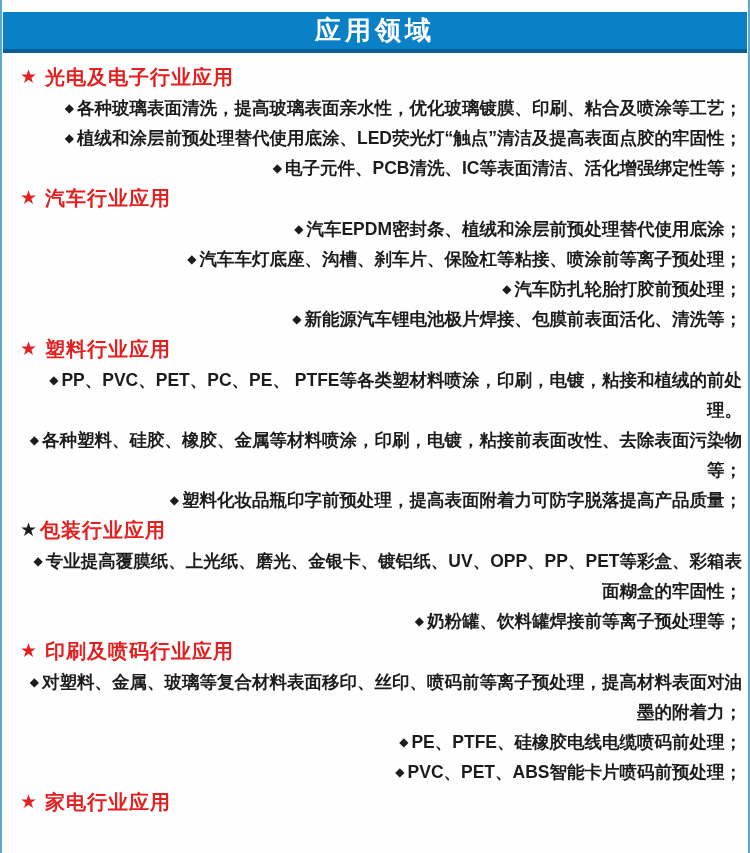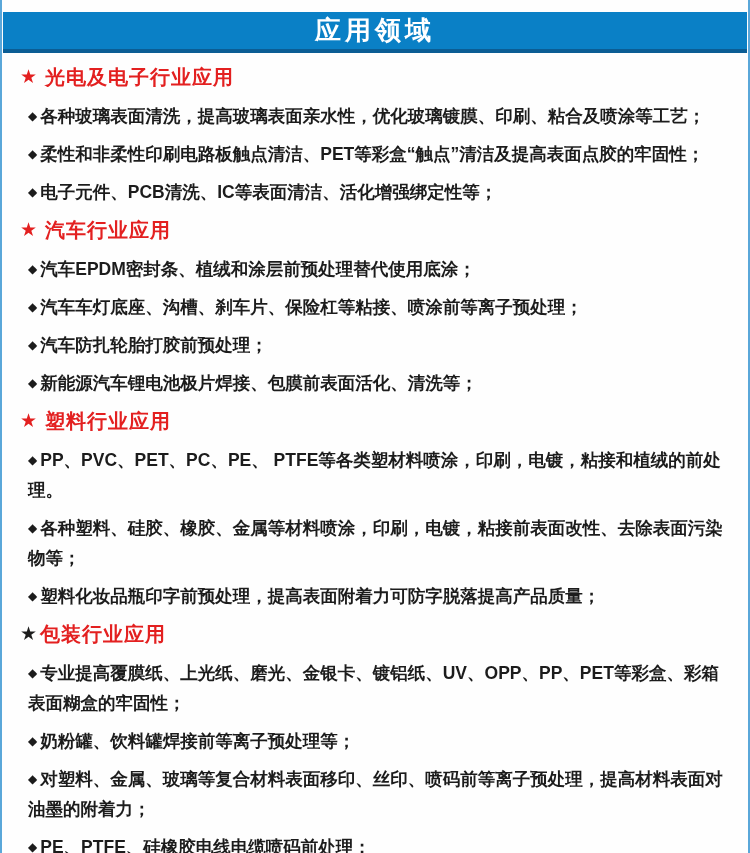--- a/index.html
+++ b/index.html
@@ -46,25 +46,26 @@
     letter-spacing: 1px;
   }
   .star {
     display: inline-block;
     font-size: 19px;
     margin-right: 7px;
     transform: translateY(-1px);
   }
   .star.tight { margin-right: 2px; }
   .item {
-    margin: 8px;
+    margin: 0;
     font-size: 17.5px;
     line-height: 30px;
     font-weight: 600;
     color: var(--text, #1c1c1c);
+    text-align: right;
   }
   .bullet {
     font-size: 12px;
     margin-right: 3px;
     vertical-align: 2px;
   }
 </style>
 </head>
 <body>
 
@@ -72,21 +73,21 @@
   <div class="header-bar">
     <span class="header-title">应用领域</span>
   </div>
 
   <div class="content">
 
     <h2 class="sec">
       <span class="star" style="color: rgb(227, 32, 32);">★</span><span>光电及电子行业应用</span>
     </h2>
     <p class="item"><span class="bullet">◆</span><span>各种玻璃表面清洗，提高玻璃表面亲水性，优化玻璃镀膜、印刷、粘合及喷涂等工艺；</span></p>
-    <p class="item"><span class="bullet">◆</span><span>柔性和非柔性印刷电路板触点清洁、PET等彩盒“触点”清洁及提高表面点胶的牢固性；</span></p>
+    <p class="item"><span class="bullet">◆</span><span>植绒和涂层前预处理替代使用底涂、LED荧光灯“触点”清洁及提高表面点胶的牢固性；</span></p>
     <p class="item"><span class="bullet">◆</span><span>电子元件、PCB清洗、IC等表面清洁、活化增强绑定性等；</span></p>
 
     <h2 class="sec">
       <span class="star" style="color: rgb(227, 32, 32);">★</span><span>汽车行业应用</span>
     </h2>
     <p class="item"><span class="bullet">◆</span><span>汽车EPDM密封条、植绒和涂层前预处理替代使用底涂；</span></p>
     <p class="item"><span class="bullet">◆</span><span>汽车车灯底座、沟槽、刹车片、保险杠等粘接、喷涂前等离子预处理；</span></p>
     <p class="item"><span class="bullet">◆</span><span>汽车防扎轮胎打胶前预处理；</span></p>
     <p class="item"><span class="bullet">◆</span><span>新能源汽车锂电池极片焊接、包膜前表面活化、清洗等；</span></p>
 
@@ -96,20 +97,23 @@
     <p class="item"><span class="bullet">◆</span><span>PP、PVC、PET、PC、PE、 PTFE等各类塑材料喷涂，印刷，电镀，粘接和植绒的前处理。</span></p>
     <p class="item"><span class="bullet">◆</span><span>各种塑料、硅胶、橡胶、金属等材料喷涂，印刷，电镀，粘接前表面改性、去除表面污染物等；</span></p>
     <p class="item"><span class="bullet">◆</span><span>塑料化妆品瓶印字前预处理，提高表面附着力可防字脱落提高产品质量；</span></p>
 
     <h2 class="sec">
       <span class="star tight" style="color: rgb(28, 28, 28);">★</span><span>包装行业应用</span>
     </h2>
     <p class="item"><span class="bullet">◆</span><span>专业提高覆膜纸、上光纸、磨光、金银卡、镀铝纸、UV、OPP、PP、PET等彩盒、彩箱表面糊盒的牢固性；</span></p>
     <p class="item"><span class="bullet">◆</span><span>奶粉罐、饮料罐焊接前等离子预处理等；</span></p>
 
+    <h2 class="sec">
+      <span class="star" style="color: rgb(227, 32, 32);">★</span><span>印刷及喷码行业应用</span>
+    </h2>
     <p class="item"><span class="bullet">◆</span><span>对塑料、金属、玻璃等复合材料表面移印、丝印、喷码前等离子预处理，提高材料表面对油墨的附着力；</span></p>
     <p class="item"><span class="bullet">◆</span><span>PE、PTFE、硅橡胶电线电缆喷码前处理；</span></p>
     <p class="item"><span class="bullet">◆</span><span>PVC、PET、ABS智能卡片喷码前预处理；</span></p>
 
     <h2 class="sec">
       <span class="star" style="color: rgb(227, 32, 32);">★</span><span>家电行业应用</span>
     </h2>
 
   </div>
 </div>

